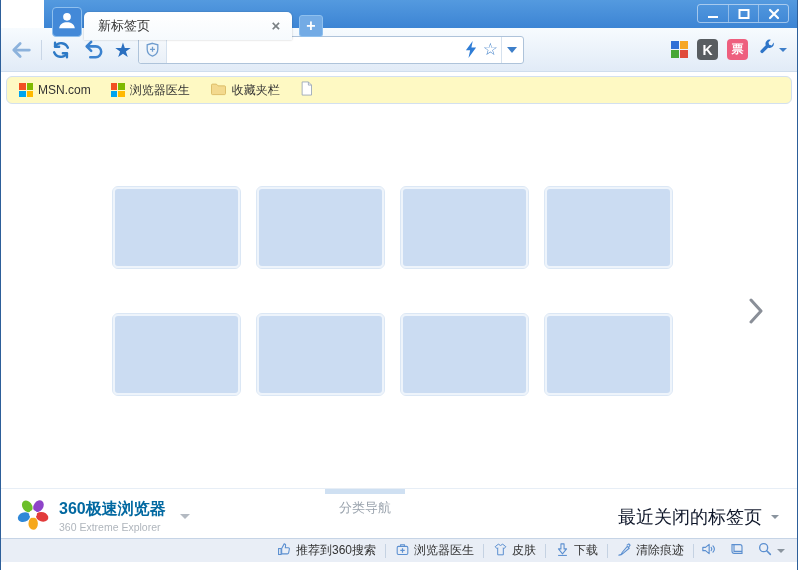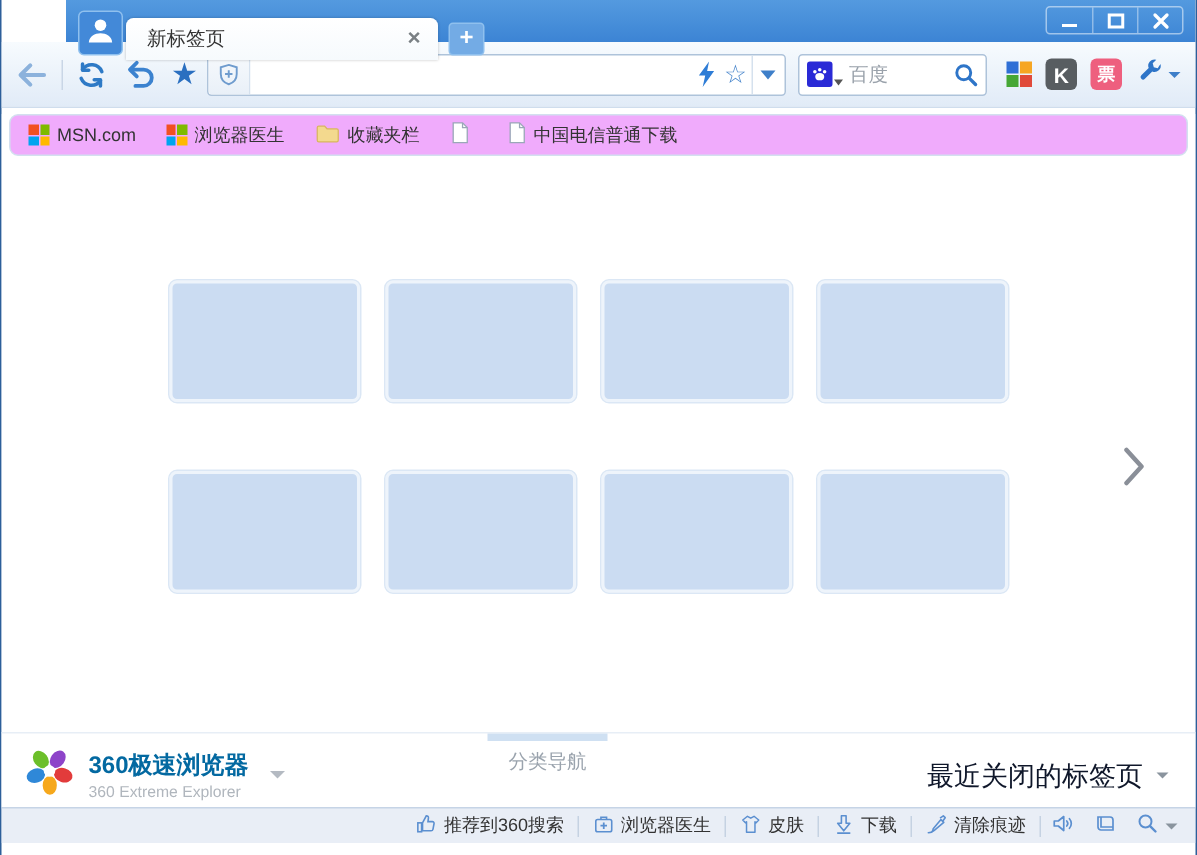--- a/index.html
+++ b/index.html
@@ -62,21 +62,21 @@
   .right-cluster { display:flex; align-items:center; margin-left:auto; gap:9px; }
   .grid-icon { width:17px; height:17px; display:grid; grid-template-columns:8px 8px; grid-template-rows:8px 8px; gap:1px; cursor:pointer; }
   .badge { width:21px; height:21px; border-radius:4px; color:#fff; font-weight:bold;
            display:flex; align-items:center; justify-content:center; cursor:pointer; }
   .badge-k { background:#585d61; font-size:14px; }
   .badge-piao { background:#ee5f7e; font-size:12px; }
   .wrench-btn { display:flex; align-items:center; gap:3px; cursor:pointer; }
 
   
   .page { height:462px; background:#fff; position:relative; }
-  .bookmarks-bar { margin:4px 5px 0 5px; height:28px; background:#f0abfc; border:1px solid #d3e0ef;
+  .bookmarks-bar { margin:4px 5px 0 5px; height:28px; background:#fef9c3; border:1px solid #d3e0ef;
                    border-radius:6px; display:flex; align-items:center; padding:0 12px; }
   .bm-item { display:flex; align-items:center; gap:5px; margin-right:20px; cursor:pointer; font-size:12px; color:#333; }
   .ms-grid { width:14px; height:14px; display:grid; grid-template-columns:6.5px 6.5px; grid-template-rows:6.5px 6.5px; gap:1px; }
 
   .thumb-grid { position:absolute; left:112px; top:111px; display:grid;
                 grid-template-columns:repeat(4,127px); grid-auto-rows:81px; column-gap:17px; row-gap:46px; }
   .thumb { background:#cbdcf2; border:2px solid #eef4fb; outline:1px solid #dbe7f5;
            border-radius:5px; cursor:pointer; }
   .next-arrow { position:absolute; left:740px; top:215px; width:30px; height:40px;
                 display:flex; align-items:center; justify-content:center; cursor:pointer; }
@@ -179,40 +179,20 @@
         <svg width="12" height="17" viewBox="0 0 14 20">
             <polygon points="9,0 1,11 6,11 4,20 13,7.5 7.5,7.5" fill="#2f7dd6"></polygon>
           </svg>
       </div>
       <div class="addr-icon addr-star">☆</div>
       <div class="addr-drop">
         <div class="caret-down"></div>
       </div>
     </div>
 
-    <div class="searchbox">
-      <div class="engine-btn">
-        <div class="engine-badge">
-          <svg width="13" height="13" viewBox="0 0 24 24">
-              <ellipse cx="12" cy="15" rx="5.5" ry="4.5" fill="#fff"></ellipse>
-              <circle cx="6" cy="9" r="2.2" fill="#fff"></circle>
-              <circle cx="12" cy="6.5" r="2.2" fill="#fff"></circle>
-              <circle cx="18" cy="9" r="2.2" fill="#fff"></circle>
-            </svg>
-        </div>
-        <div class="engine-caret"></div>
-      </div>
-      <input class="search-input" type="text" placeholder="百度" style="">
-      <div class="tool-icon">
-        <svg width="18" height="18" viewBox="0 0 24 24">
-            <circle cx="10" cy="10" r="6.2" fill="none" stroke="#2e75c8" stroke-width="2.6"></circle>
-            <path d="M14.8 14.8L20.5 20.5" stroke="#2e75c8" stroke-width="3" stroke-linecap="round"></path>
-          </svg>
-      </div>
-    </div>
 
     <div class="right-cluster">
       <div class="grid-icon">
         <span style="background:#2f6fd6"></span>
         <span style="background:#f6a623"></span>
         <span style="background:#46a735"></span>
         <span style="background:#e04a3a"></span>
       </div>
       <div class="badge badge-k">K</div>
       <div class="badge badge-piao">票</div>
@@ -257,29 +237,20 @@
         <span>收藏夹栏</span>
       </div>
       <div class="bm-item">
         <span>
           <svg width="13" height="15" viewBox="0 0 20 24">
               <path d="M3 1.5h10l5 5V22.5H3z" fill="#fff" stroke="#9aa7b8" stroke-width="1.4"></path>
               <path d="M13 1.5v5h5" fill="none" stroke="#9aa7b8" stroke-width="1.4"></path>
             </svg>
         </span>
         <span></span>
-      </div>
-      <div class="bm-item">
-        <span>
-          <svg width="13" height="15" viewBox="0 0 20 24">
-              <path d="M3 1.5h10l5 5V22.5H3z" fill="#fff" stroke="#9aa7b8" stroke-width="1.4"></path>
-              <path d="M13 1.5v5h5" fill="none" stroke="#9aa7b8" stroke-width="1.4"></path>
-            </svg>
-        </span>
-        <span>中国电信普通下载</span>
       </div>
     </div>
 
     <div class="thumb-grid">
         <div class="thumb"></div>
         <div class="thumb"></div>
         <div class="thumb"></div>
         <div class="thumb"></div>
         <div class="thumb"></div>
         <div class="thumb"></div>

